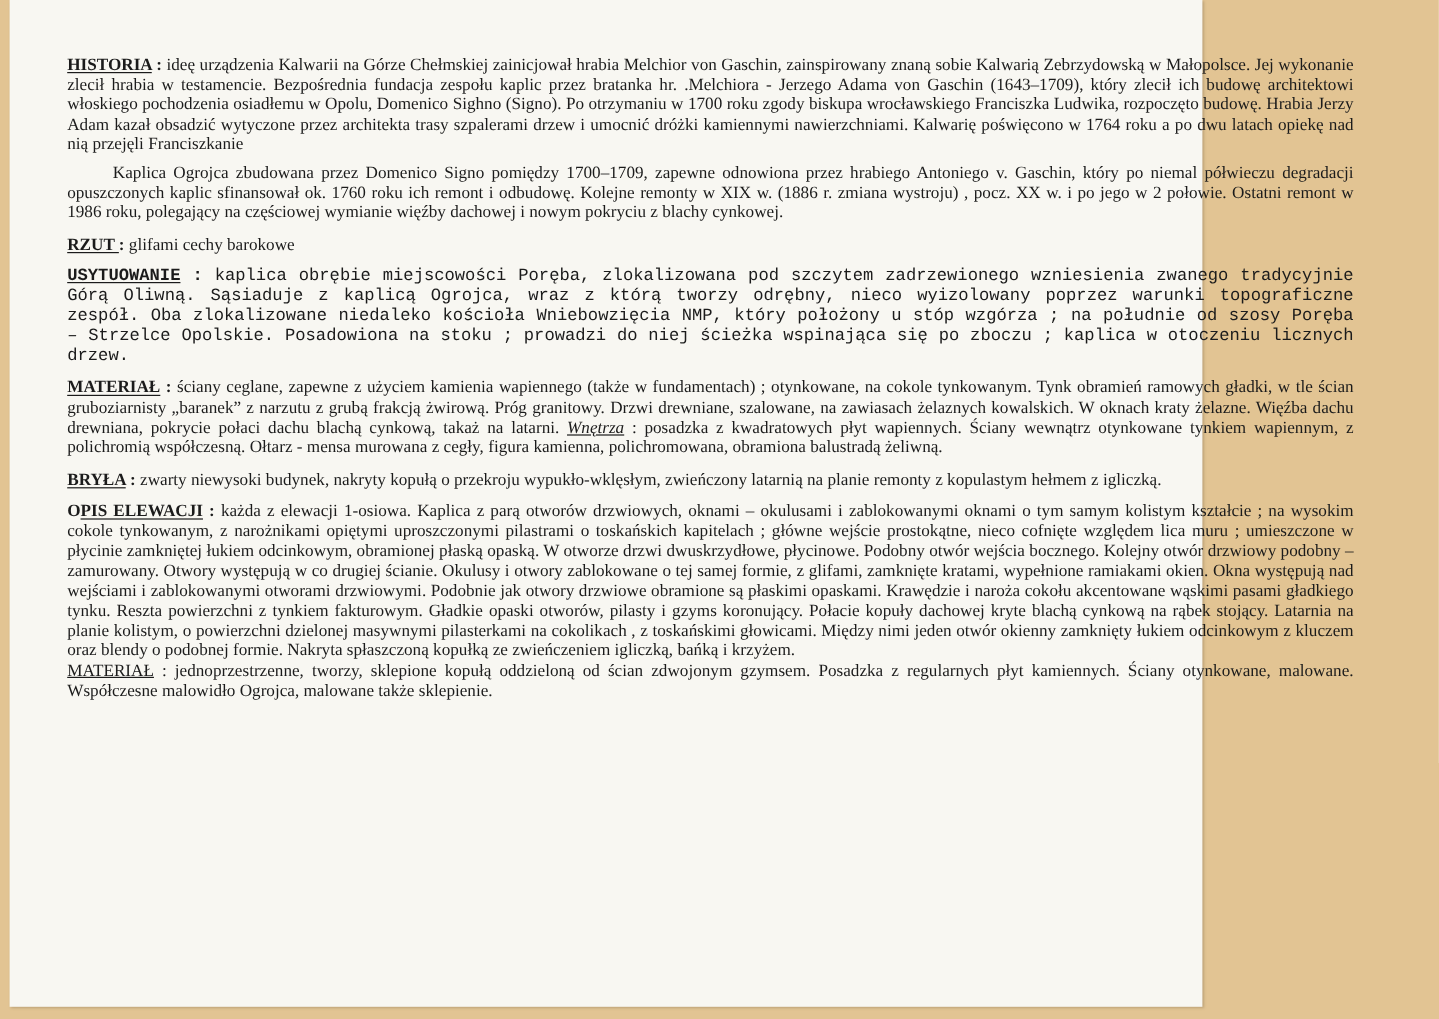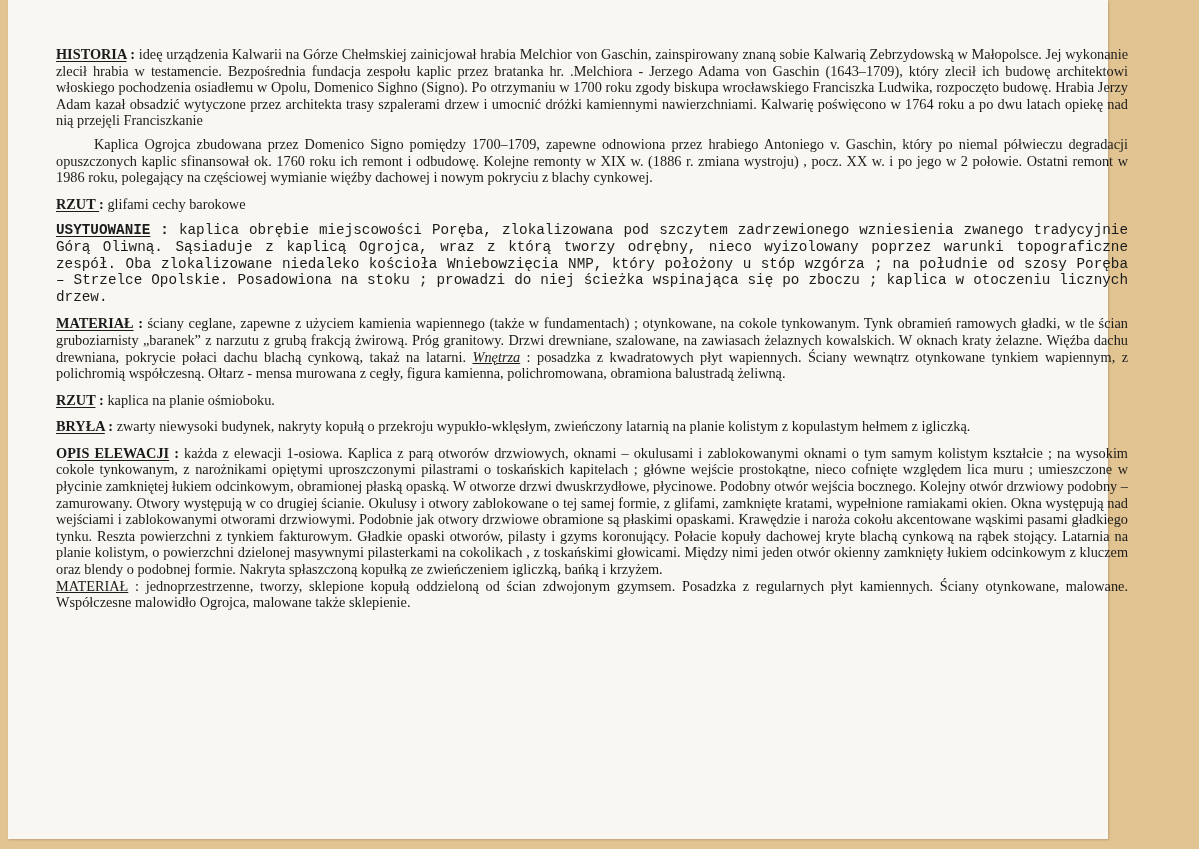--- a/index.html
+++ b/index.html
@@ -11,21 +11,21 @@
     height: 849px;
     background: #e2c493;
     position: relative;
     overflow: hidden;
     font-family: "Liberation Serif", "DejaVu Serif", serif;
   }
   .paper {
     position: absolute;
     left: 8px;
     top: 0;
-    width: 1100px;
+    width: 994px;
     height: 839px;
     background: #f8f7f2;
     box-shadow: 1px 1px 2px rgba(120, 100, 70, 0.35);
   }
   .content {
     position: absolute;
     left: 48px;
     top: 46px;
     width: 1072px;
     color: #1b1b1b;
@@ -81,26 +81,23 @@
     </div>
 
     <div class="section" style="margin-top:10px;font-family:Liberation Mono, monospace;">
       <p><span class="heading">USYTUOWANIE</span><span class="sep"> : </span><span>kaplica obrębie miejscowości Poręba, zlokalizowana pod szczytem zadrzewionego wzniesienia zwanego tradycyjnie Górą Oliwną. Sąsiaduje z kaplicą Ogrojca, wraz z którą tworzy odrębny, nieco wyizolowany poprzez warunki topograficzne zespół.  Oba zlokalizowane niedaleko kościoła Wniebowzięcia NMP, który położony u stóp wzgórza ;  na południe od szosy Poręba – Strzelce Opolskie. Posadowiona na stoku ; prowadzi  do niej ścieżka wspinająca się po zboczu ;  kaplica w otoczeniu licznych drzew.</span></p>
     </div>
 
     <div class="section" style="margin-top:10px;">
       <p><span class="heading">MATERIAŁ</span><span class="sep"> :  </span><span>ściany ceglane, zapewne z użyciem kamienia wapiennego (także w fundamentach) ; otynkowane, na cokole tynkowanym. Tynk obramień ramowych gładki, w tle ścian gruboziarnisty „baranek” z narzutu z grubą frakcją żwirową.  Próg granitowy.  Drzwi drewniane, szalowane, na zawiasach żelaznych kowalskich. W oknach kraty żelazne. Więźba dachu drewniana, pokrycie połaci dachu blachą cynkową, takaż na latarni.  </span><span class="sub-heading-plain">Wnętrza</span><span> : posadzka z kwadratowych płyt wapiennych. Ściany wewnątrz otynkowane tynkiem wapiennym, z polichromią współczesną.   Ołtarz - mensa murowana z cegły, figura kamienna, polichromowana,  obramiona balustradą żeliwną.</span></p>
     </div>
 
-    <div class="section" style="margin-top:10px;">
-      <p><span class="heading">RZUT</span><span class="sep"> : </span><span>kaplica na planie ośmioboku.</span></p>
-    </div>
 
     <div class="section" style="margin-top:10px;">
-      <p><span class="heading">BRYŁA</span><span class="sep"> :  </span><span>zwarty  niewysoki budynek, nakryty kopułą o przekroju wypukło-wklęsłym, zwieńczony latarnią na planie kolistym z kopulastym hełmem z igliczką.</span></p>
+      <p><span class="heading">BRYŁA</span><span class="sep"> :  </span><span>zwarty  niewysoki budynek, nakryty kopułą o przekroju wypukło-wklęsłym, zwieńczony latarnią na planie remonty z kopulastym hełmem z igliczką.</span></p>
     </div>
 
     <div class="section tight" style="margin-top:10px;">
       <p><span class="heading-plain">O</span><span class="heading">PIS ELEWACJI</span><span class="sep"> :  </span><span>każda z elewacji 1-osiowa. Kaplica z parą otworów drzwiowych, oknami – okulusami i zablokowanymi oknami o tym samym kolistym kształcie ; na wysokim cokole tynkowanym, z narożnikami opiętymi uproszczonymi pilastrami o toskańskich kapitelach ; główne wejście prostokątne, nieco cofnięte względem lica muru ; umieszczone w płycinie zamkniętej łukiem odcinkowym, obramionej płaską opaską. W otworze drzwi dwuskrzydłowe, płycinowe. Podobny otwór wejścia bocznego. Kolejny otwór drzwiowy podobny – zamurowany.  Otwory występują w co drugiej ścianie. Okulusy  i  otwory zablokowane o tej samej formie, z glifami, zamknięte kratami, wypełnione ramiakami okien. Okna występują nad wejściami i zablokowanymi otworami drzwiowymi.  Podobnie jak otwory drzwiowe obramione są płaskimi opaskami. Krawędzie i naroża cokołu  akcentowane wąskimi pasami gładkiego tynku. Reszta powierzchni z tynkiem fakturowym. Gładkie opaski otworów, pilasty i gzyms koronujący. Połacie kopuły dachowej kryte blachą cynkową na rąbek stojący. Latarnia na planie kolistym, o powierzchni dzielonej masywnymi pilasterkami na cokolikach , z toskańskimi głowicami. Między nimi jeden otwór okienny zamknięty łukiem odcinkowym z kluczem oraz blendy o podobnej formie. Nakryta spłaszczoną kopułką ze zwieńczeniem igliczką, bańką i krzyżem.</span></p>
     </div>
 
     <div class="section">
       <p><span class="wnetrze-heading">MATERIAŁ</span><span> : </span><span>jednoprzestrzenne, tworzy, sklepione kopułą oddzieloną od ścian zdwojonym gzymsem. Posadzka z regularnych płyt kamiennych. Ściany otynkowane, malowane. Współczesne malowidło Ogrojca, malowane także sklepienie.</span></p>
     </div>
 

